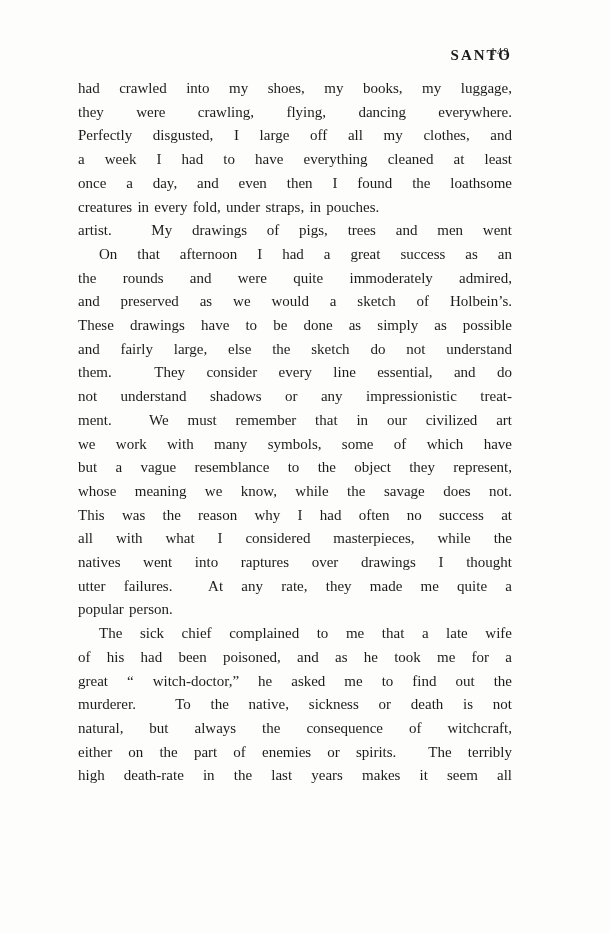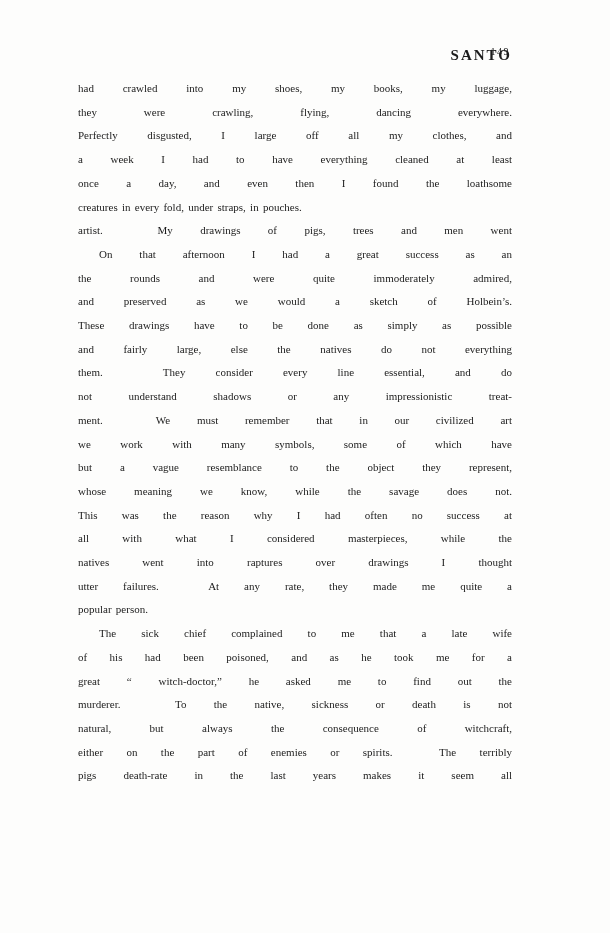--- a/index.html
+++ b/index.html
@@ -37,21 +37,21 @@
     top: 0;
     font-size: 10px;
     letter-spacing: 1.5px;
     color: #1c1c1c;
   }
   .text-block {
     position: absolute;
     left: 78px;
     top: 77px;
     width: 434px;
-    font-size: 11px;
+    font-size: 15px;
     line-height: 23.7px;
     word-spacing: 1.5px;
   }
   .line {
     text-align: justify;
     text-align-last: justify;
     -moz-text-align-last: justify;
     white-space: nowrap;
   }
   .line.last {
@@ -78,36 +78,36 @@
         <div class="line">a week I had to have everything cleaned at least</div>
         <div class="line">once a day, and even then I found the loathsome</div>
         <div class="line last">creatures in every fold, under straps, in pouches.</div>
       </div>
       <div class="paragraph">
         <div class="line">artist.&nbsp; My drawings of pigs, trees and men went</div>
         <div class="line indent">On that afternoon I had a great success as an</div>
         <div class="line">the rounds and were quite immoderately admired,</div>
         <div class="line">and preserved as we would a sketch of Holbein’s.</div>
         <div class="line">These drawings have to be done as simply as possible</div>
-        <div class="line">and fairly large, else the natives do not everything</div>
+        <div class="line">and fairly large, else the sketch do not understand</div>
         <div class="line">them.&nbsp; They consider every line essential, and do</div>
         <div class="line">not understand shadows or any impressionistic treat-</div>
         <div class="line">ment.&nbsp; We must remember that in our civilized art</div>
         <div class="line">we work with many symbols, some of which have</div>
         <div class="line">but a vague resemblance to the object they represent,</div>
         <div class="line">whose meaning we know, while the savage does not.</div>
         <div class="line">This was the reason why I had often no success at</div>
         <div class="line">all with what I considered masterpieces, while the</div>
         <div class="line">natives went into raptures over drawings I thought</div>
         <div class="line">utter failures.&nbsp; At any rate, they made me quite a</div>
         <div class="line last">popular person.</div>
       </div>
       <div class="paragraph">
         <div class="line indent">The sick chief complained to me that a late wife</div>
         <div class="line">of his had been poisoned, and as he took me for a</div>
         <div class="line">great “&nbsp;witch-doctor,” he asked me to find out the</div>
         <div class="line">murderer.&nbsp; To the native, sickness or death is not</div>
         <div class="line">natural, but always the consequence of witchcraft,</div>
         <div class="line">either on the part of enemies or spirits.&nbsp; The terribly</div>
-        <div class="line">pigs death-rate in the last years makes it seem all</div>
+        <div class="line">high death-rate in the last years makes it seem all</div>
       </div>
     </div>
 </div>
 
 </body></html>

